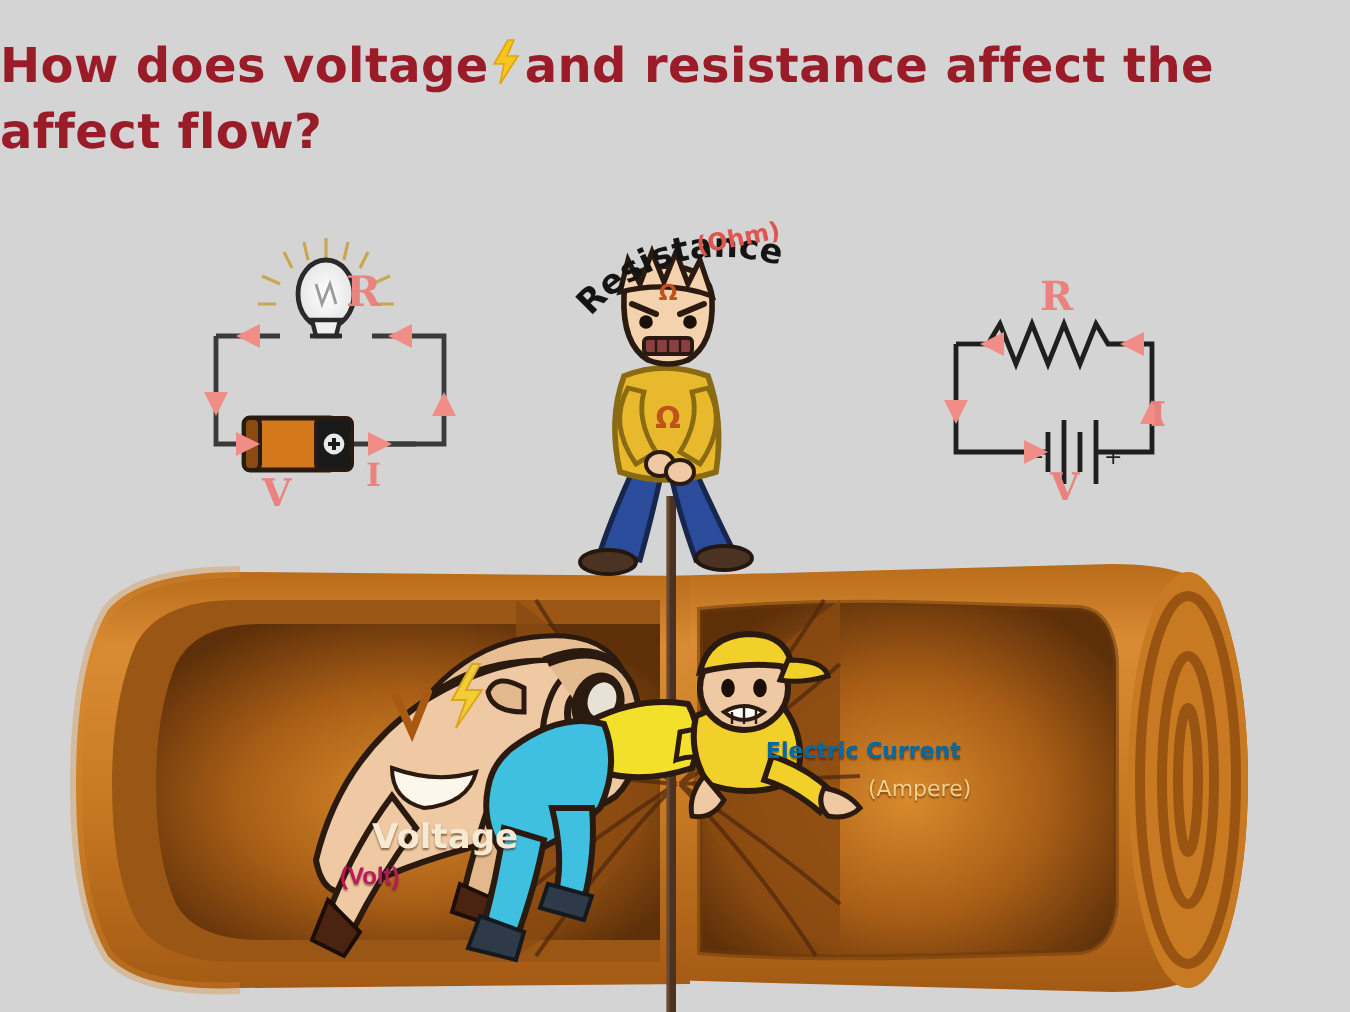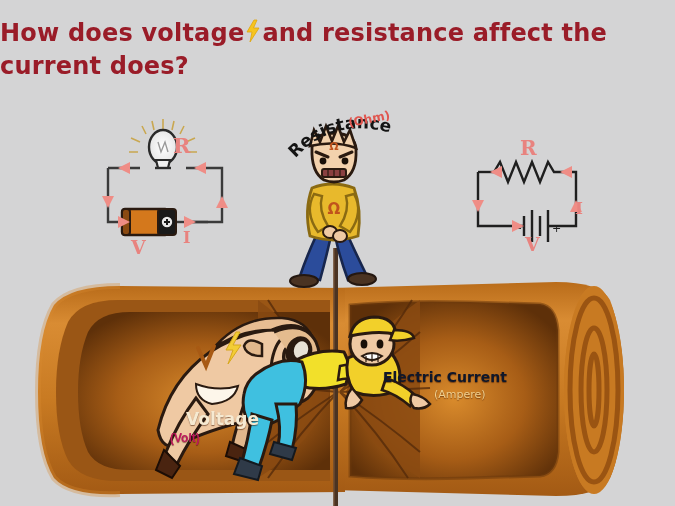--- a/index.html
+++ b/index.html
@@ -34,21 +34,21 @@
 
   .lab-voltage{
     left:146px;top:409px;font-size:17px;color:#f6ead2;font-weight:bold;
     font-family:"DejaVu Sans",sans-serif;text-shadow:0 1px 1px rgba(60,20,0,.55);margin-left:40px;
   }
   .lab-volt{
     left:170px;top:431px;font-size:12px;color:#be185d;font-weight:bold;
     font-family:Liberation Sans, sans-serif;text-shadow:0 1px 1px rgba(60,20,0,.55);
   }
   .lab-current{
-    left:383px;top:369px;font-size:14px;color:#0f172a;font-weight:bold;
+    left:383px;top:369px;font-size:11px;color:#0369a1;font-weight:bold;
     font-family:"DejaVu Sans",sans-serif;text-shadow:0 1px 1px rgba(60,20,0,.55);
   }
   .lab-ampere{
     left:418px;top:388px;font-size:11px;color:#f0cf8e;font-weight:normal;
     font-family:"DejaVu Sans",sans-serif;text-shadow:0 1px 1px rgba(60,20,0,.55);margin-left:16px;
   }
   .lab-ohm{
     left:348px;top:112px;font-size:12px;color:#e0564f;font-weight:bold;
     font-family:"DejaVu Sans",sans-serif;transform:rotate(-11deg);
   }
@@ -63,21 +63,21 @@
 <body>
 
 <div id="stage">
 
   <div class="title-wrap">
     <div class="title-line">
       <span>How does voltage</span><span class="bolt-inline"><svg width="16" height="24" viewBox="0 0 16 24">
             <polygon points="9,1 2,13 7,13 5,23 14,9 8.5,9 12,1" fill="#f6c51e" stroke="#e0a40c" stroke-width="0.8"></polygon>
           </svg></span><span>and resistance affect the</span>
     </div>
-    <div class="title-line">current does?</div>
+    <div class="title-line">affect flow?</div>
   </div>
 
   <svg class="layer" viewBox="0 0 675 506">
     <defs>
 
       <linearGradient id="tubeOuter" x1="0" y1="0" x2="0" y2="1">
         <stop offset="0" stop-color="#b96c1a"></stop>
         <stop offset="0.18" stop-color="#d98c33"></stop>
         <stop offset="0.55" stop-color="#c87a22"></stop>
         <stop offset="1" stop-color="#a35a14"></stop>

